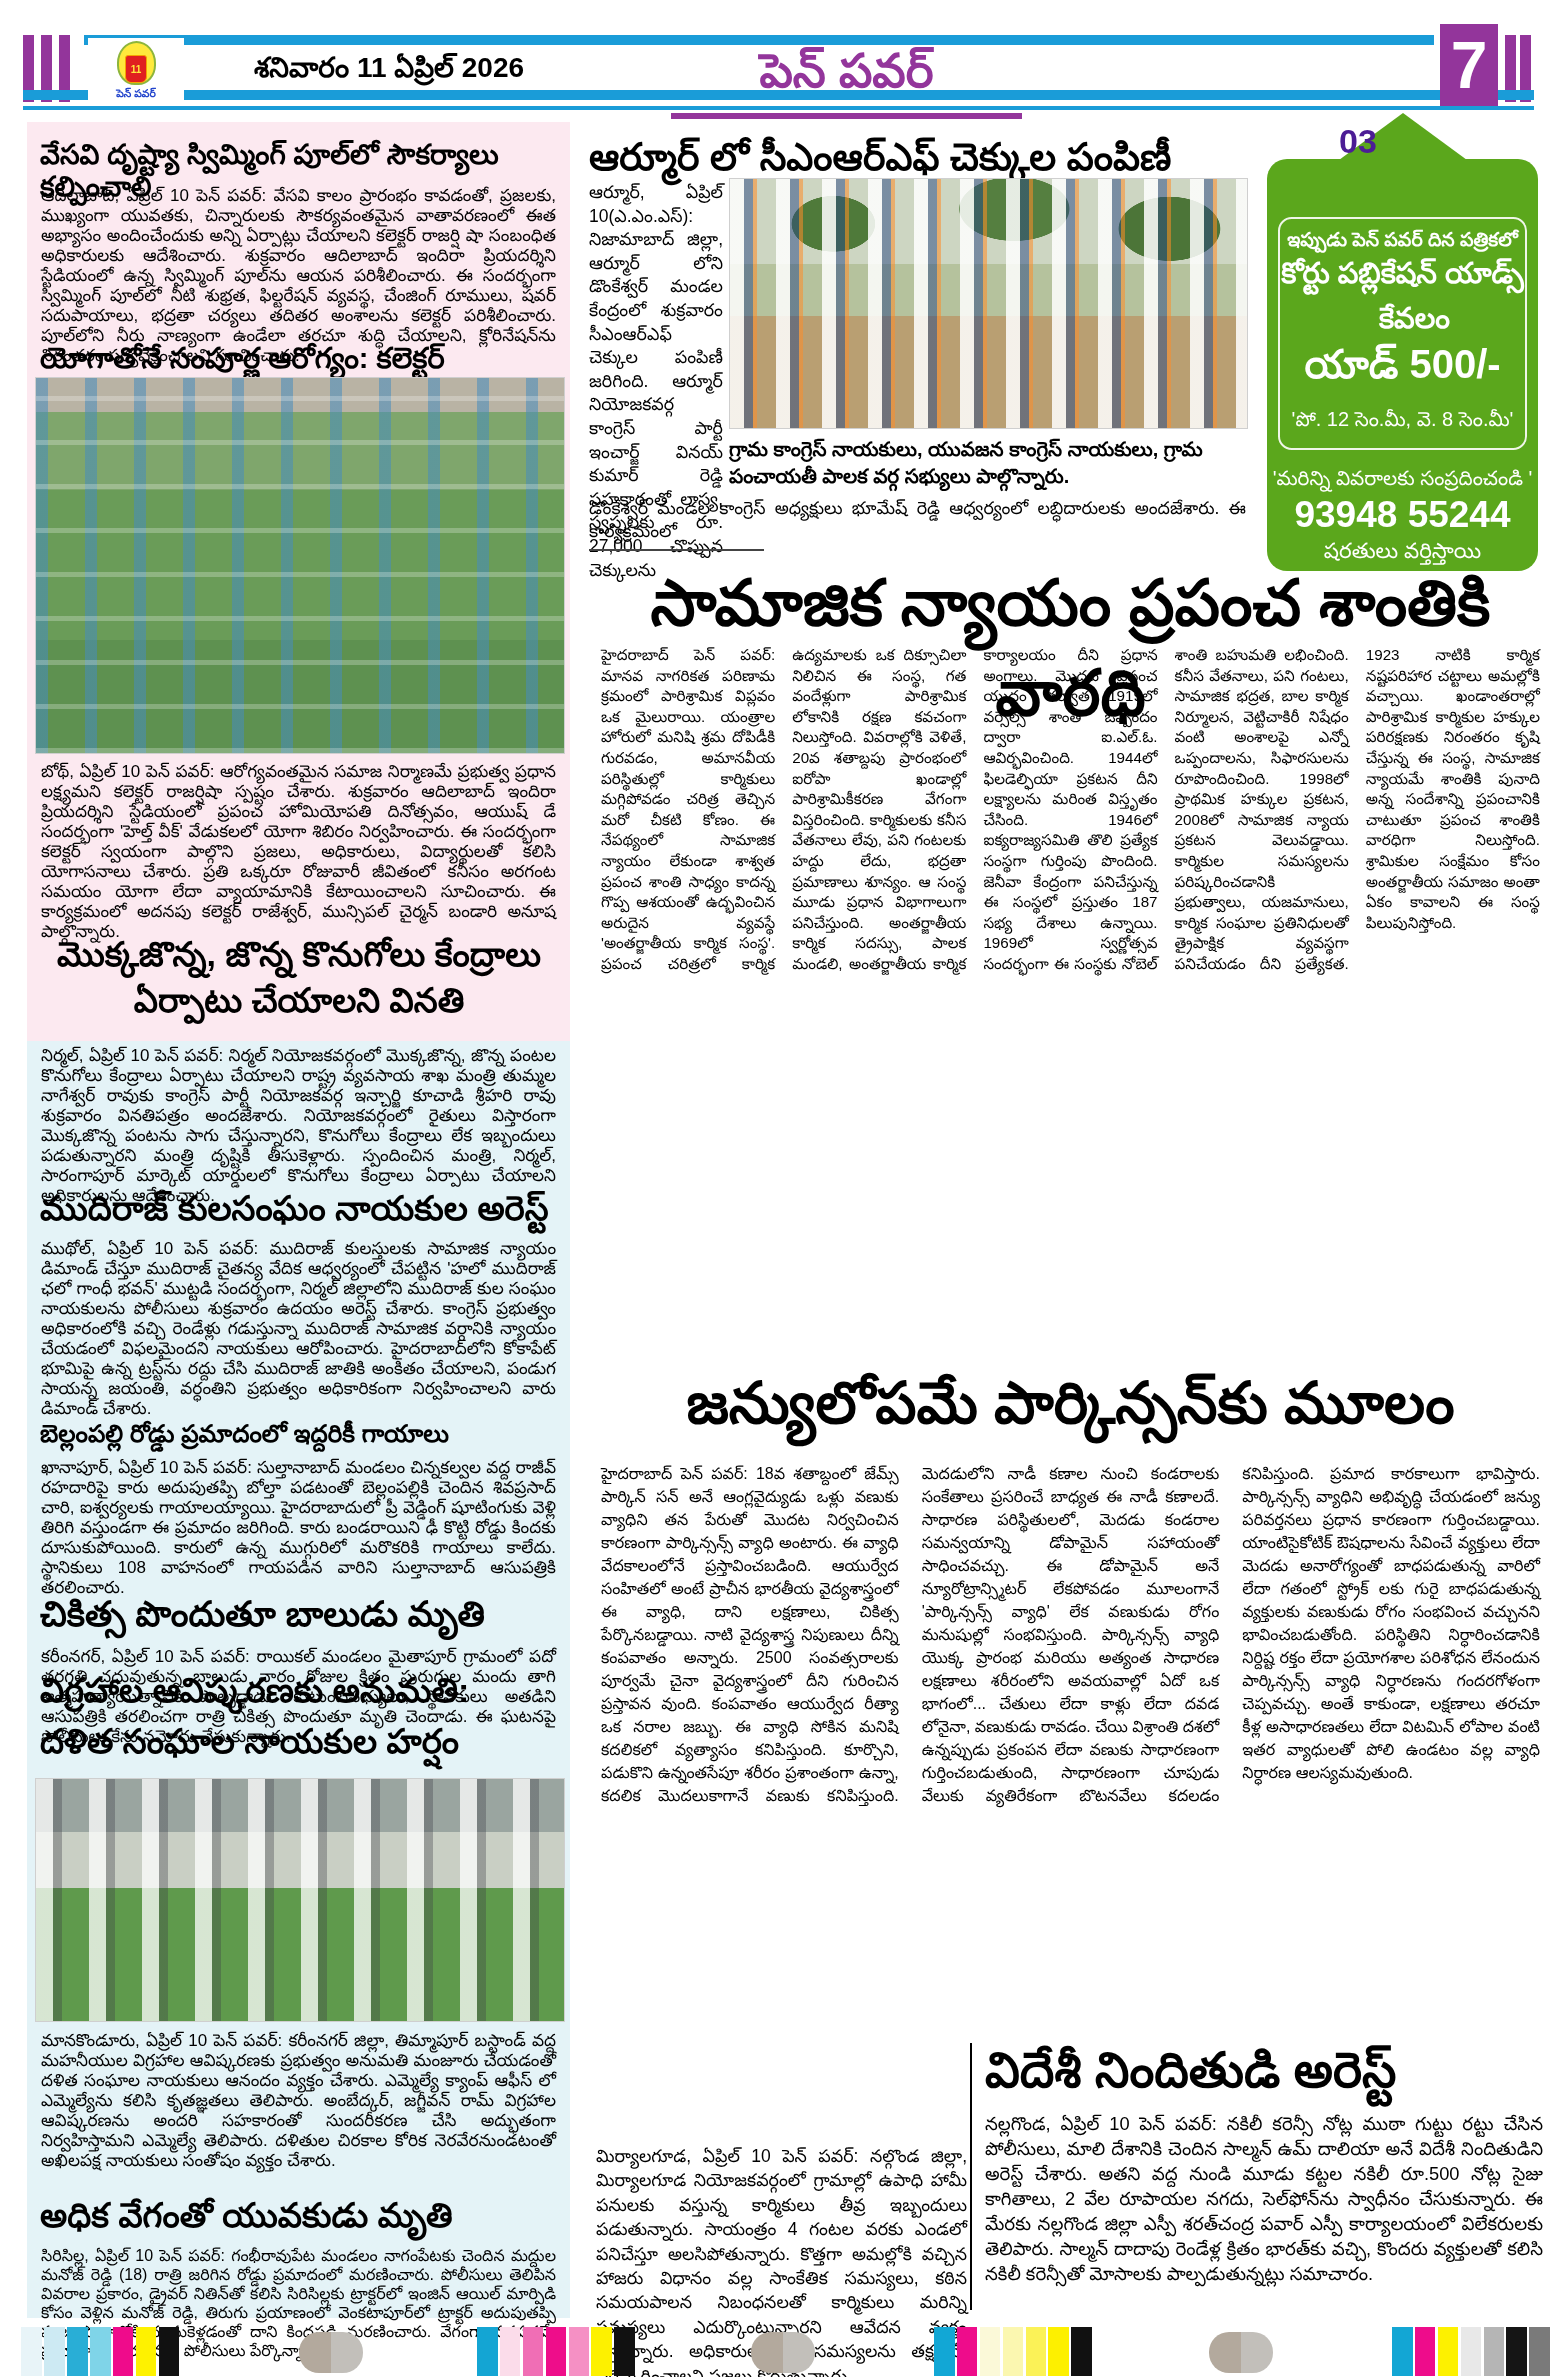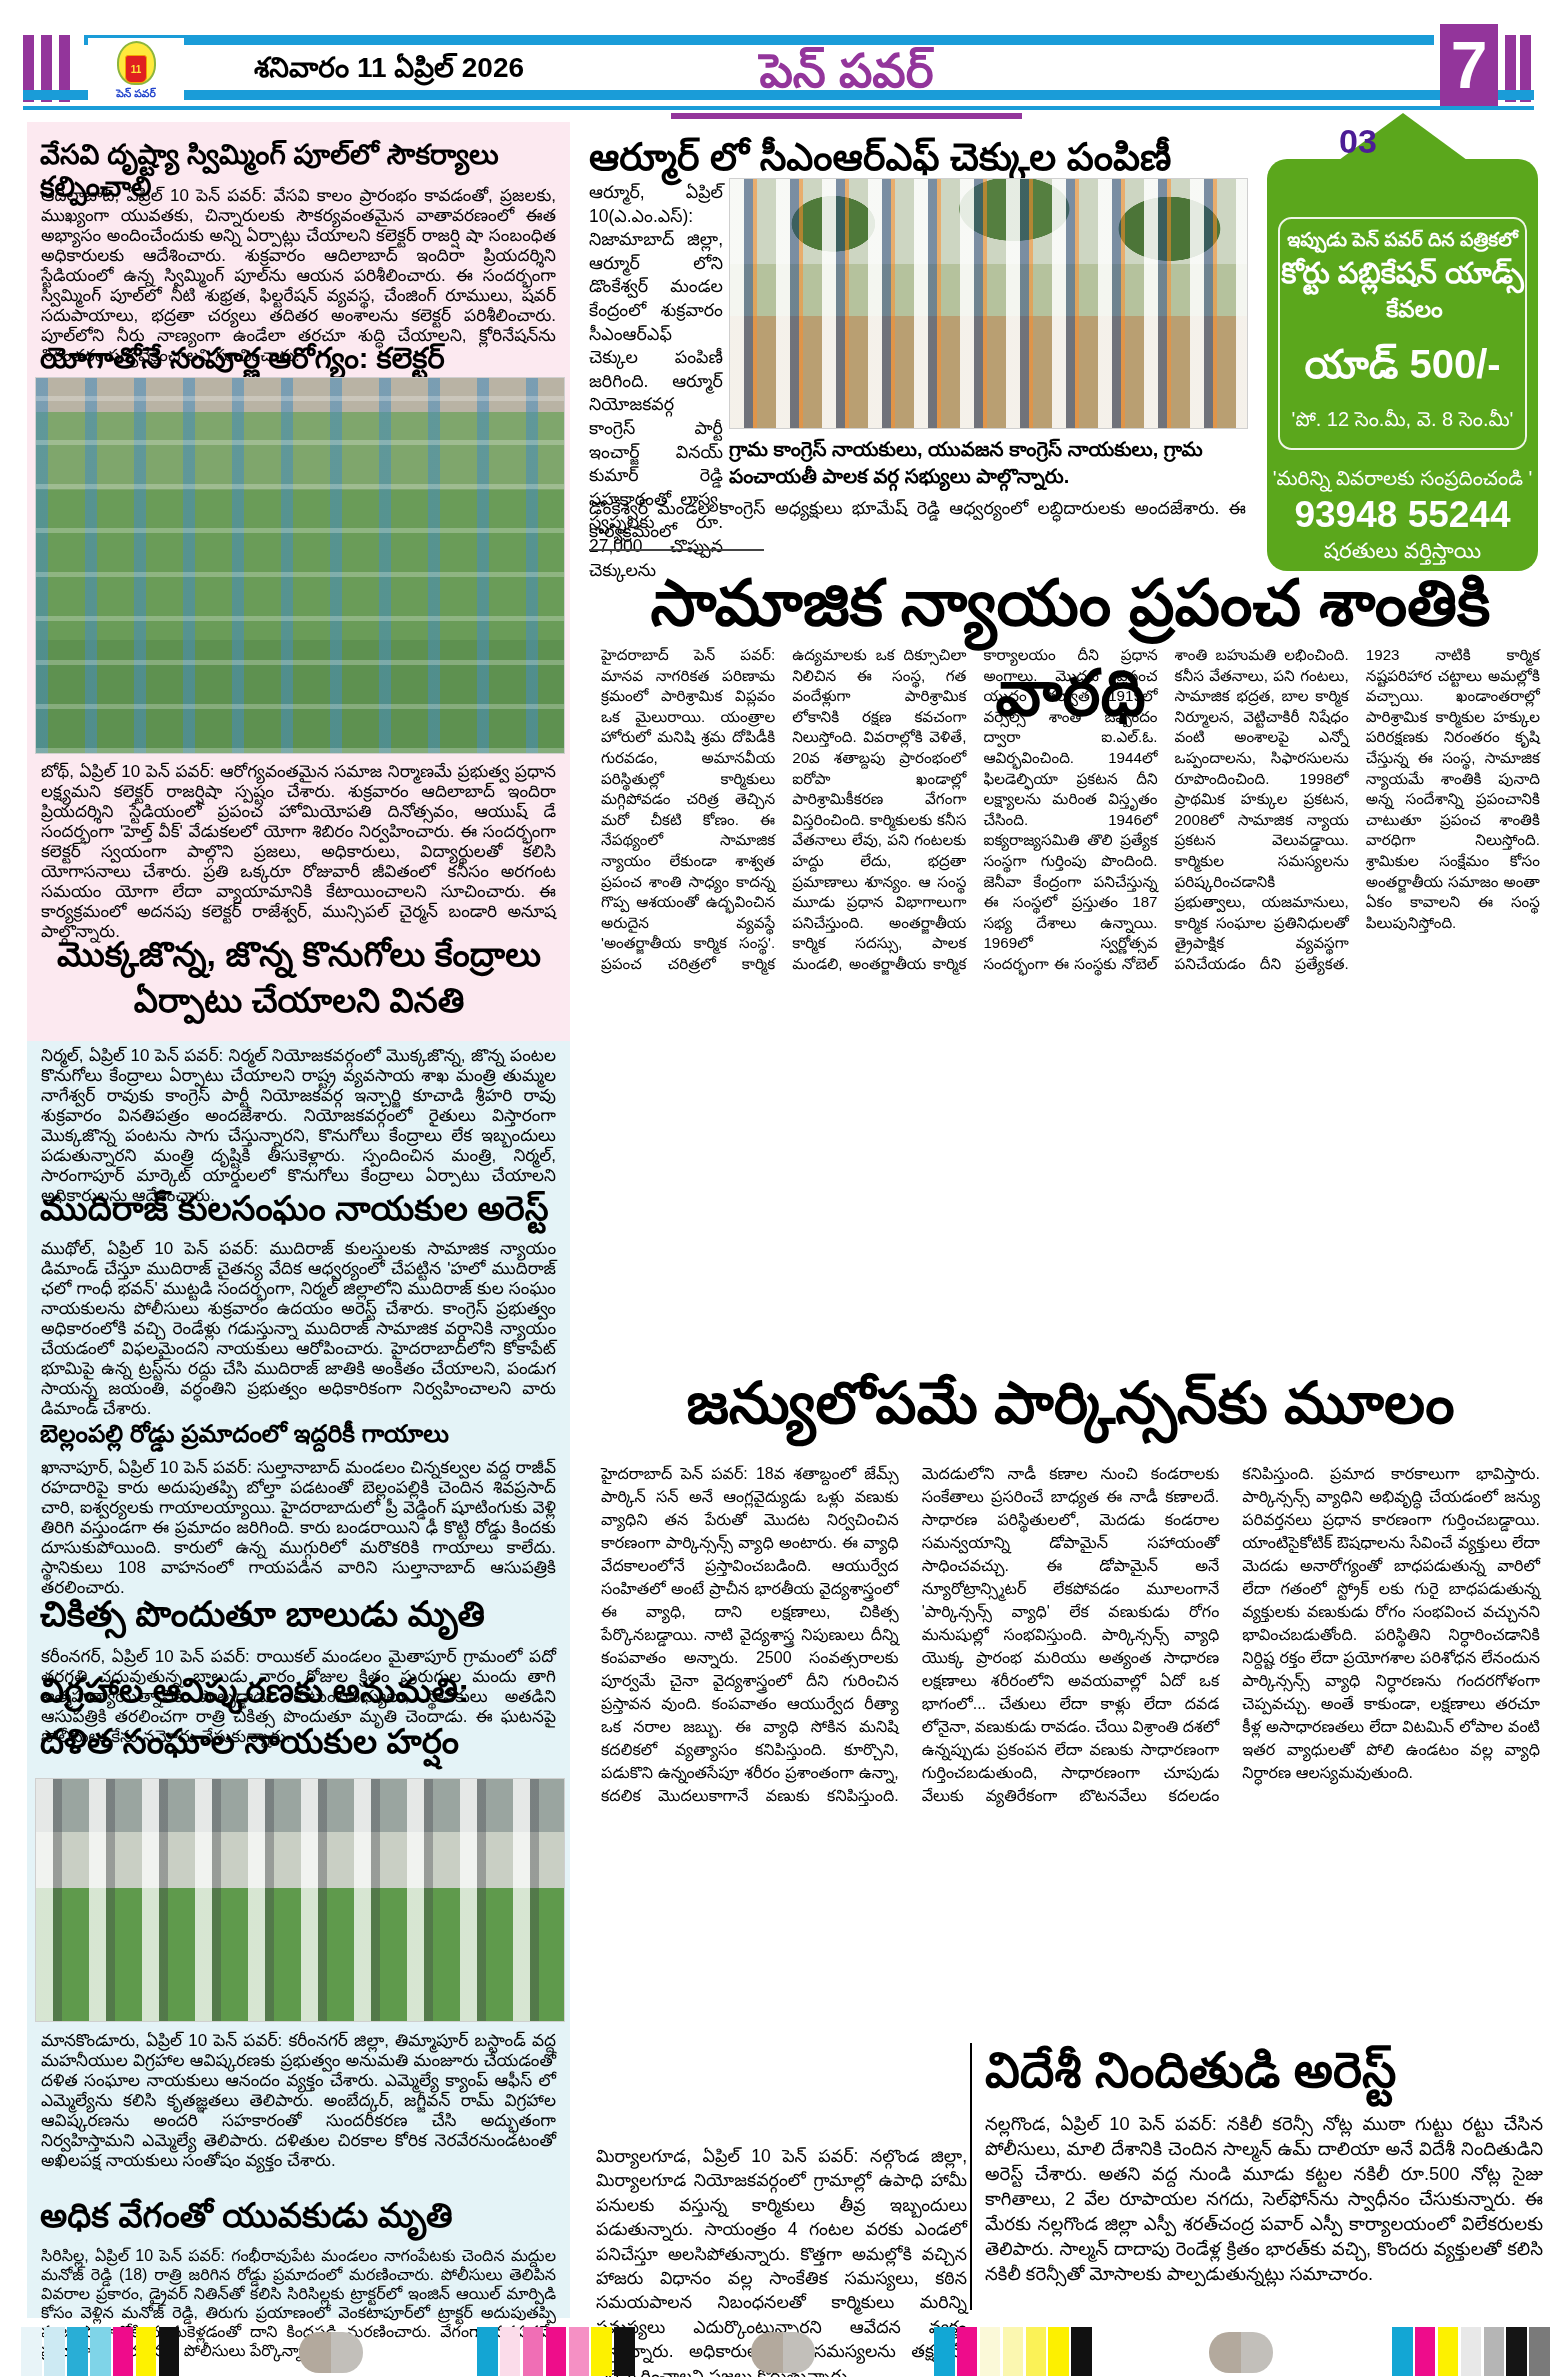--- a/index.html
+++ b/index.html
@@ -58,21 +58,21 @@
           border-left:64px solid transparent;border-right:64px solid transparent;
           border-bottom:47px solid #5ba71c;}
   .ad-badge{position:absolute;left:1339px;top:122px;width:128px;text-align:left;color:#4c1d95;
             font-size:34px;font-weight:bold;z-index:3;}
   .ad-box{position:absolute;left:1267px;top:159px;width:271px;height:412px;background:#5ba71c;
           border-radius:20px;color:#fff;text-align:center;}
   .ad-frame{position:absolute;left:10.7px;top:58px;right:10.7px;height:229px;
             border:2.3px solid rgba(255,255,255,.9);border-radius:13.7px;}
   .ad-l1{position:absolute;top:70px;left:0;right:0;font-size:19px;font-weight:bold;}
   .ad-l2{position:absolute;top:98px;left:0;right:0;font-size:29px;font-weight:bold;}
-  .ad-l3{position:absolute;top:137px;left:0;right:0;font-size:23px;font-weight:bold;padding-left:24px;}
+  .ad-l3{position:absolute;top:143px;left:0;right:0;font-size:29px;font-weight:bold;padding-left:24px;}
   .ad-l4{position:absolute;top:183px;left:0;right:0;font-size:40px;font-weight:bold;}
   .ad-l5{position:absolute;top:249px;left:0;right:0;font-size:20px;}
   .ad-l6{position:absolute;top:308px;left:0;right:0;font-size:20px;text-align:center;}
   .ad-phone{position:absolute;top:335px;left:0;right:0;font-size:37px;font-weight:bold;}
   .ad-l8{position:absolute;top:380px;left:0;right:0;font-size:21.3px;}
   
   .ilo-headline{position:absolute;left:601px;top:566px;width:939px;text-align:center;
                 font-size:64px;font-weight:bold;}
   .ilo-body{position:absolute;left:601px;top:645px;width:939px;height:715px;
             font-size:15.2px;line-height:20.6px;text-align:justify;

